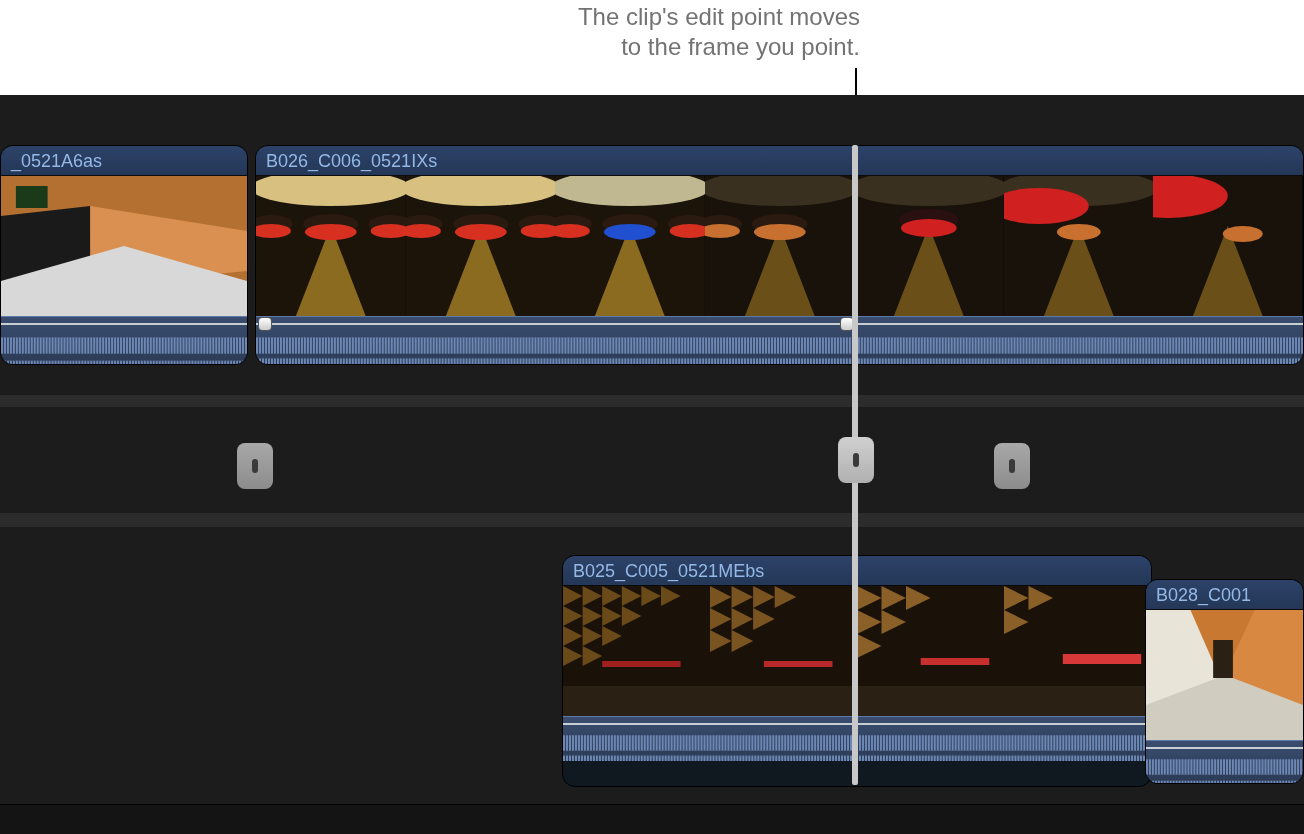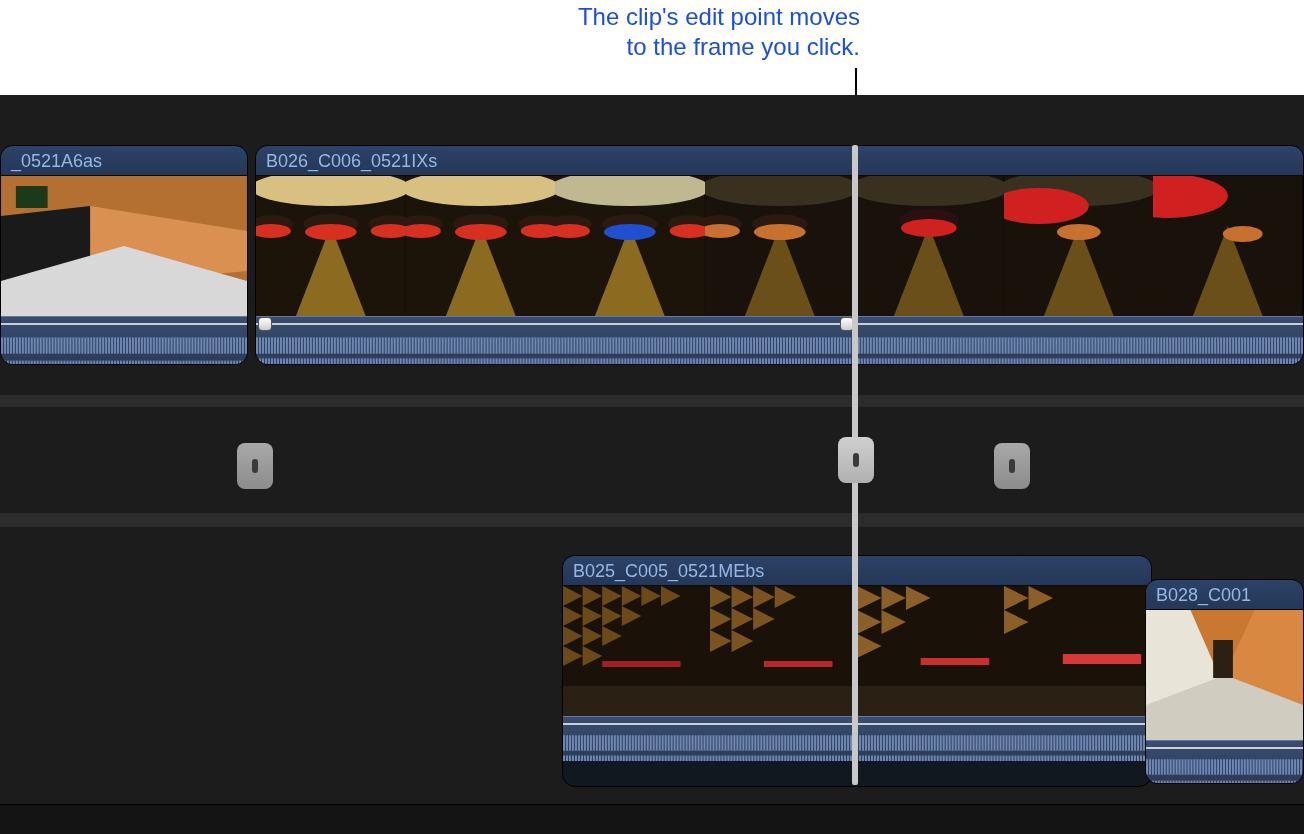--- a/index.html
+++ b/index.html
@@ -13,21 +13,21 @@
   }
 
   .annotation {
     position: absolute;
     top: 2px;
     left: 0;
     width: 860px;
     text-align: right;
     font-size: 24px;
     line-height: 30px;
-    color: #1d4ed8;
+    color: #737373;
   }
 
   .callout-line {
     position: absolute;
     left: 855px;
     top: 68px;
     width: 2px;
     height: 28px;
     background: #000;
   }
@@ -221,21 +221,21 @@
 
   .clip-bottom .clip-video { height: 130px; }
   .clip-bottom .clip-audio { height: 45px; }
 
 </style>
 </head>
 <body>
 
 <div class="annotation">
   <span>The clip's edit point moves</span><br>
-  <span>to the frame you click.</span>
+  <span>to the frame you point.</span>
 </div>
 <div class="callout-line"></div>
 
 <div class="timeline-area">
 
   <div class="track-row track-top">
 
     <div class="clip" style="left:0px; width:248px; height:220px;">
       <div class="clip-header">_0521A6as</div>
       <div class="clip-video">

